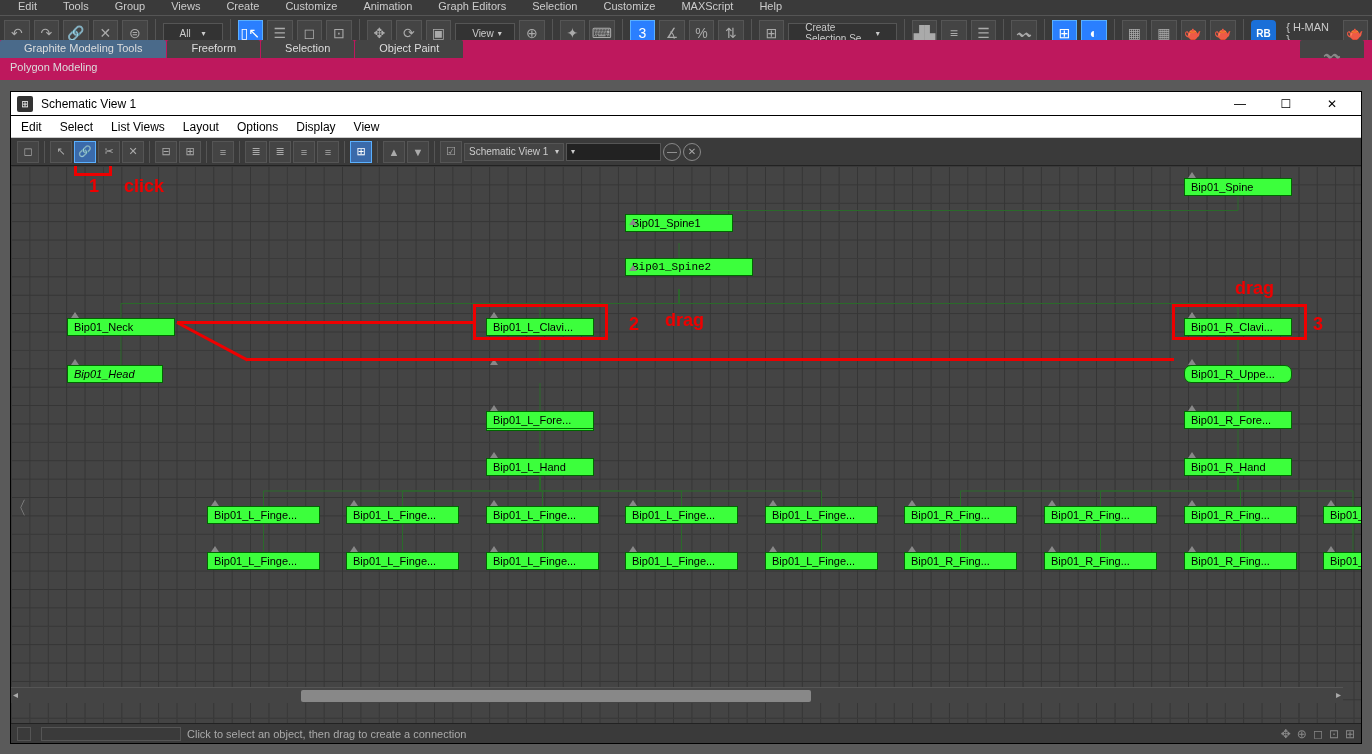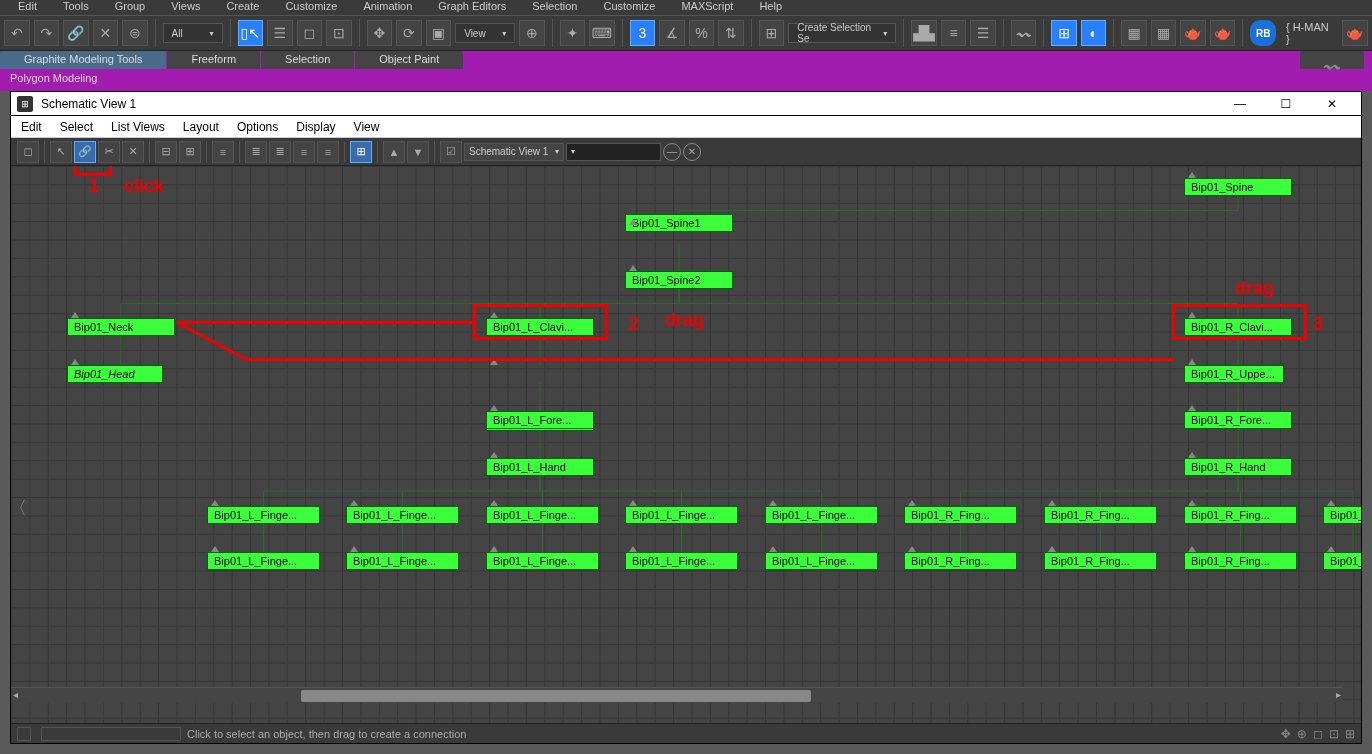--- a/index.html
+++ b/index.html
@@ -7,26 +7,26 @@
 
 
 .top-menu { position:absolute; top:0; left:0; right:0; height:15px; background:#3a3a3a; display:flex; gap:26px; padding:0 18px; color:#ccc; font-size:11px; align-items:flex-start; }
 .top-menu span { }
 
 
 .main-tb { position:absolute; top:15px; left:0; right:0; height:36px; background:#3a3a3a; border-top:1px solid #555; border-bottom:1px solid #222; display:flex; align-items:center; padding:0 4px; gap:4px; }
 .tb-btn { width:26px; height:26px; background:#444; border:1px solid #555; display:flex; align-items:center; justify-content:center; color:#aaa; font-size:14px; }
 .tb-btn.active { background:#2a7fff; border-color:#5ab0ff; color:#fff; }
 .tb-sep { width:1px; height:28px; background:#555; margin:0 3px; }
-.tb-combo { height:20px; background:#333; border:1px solid #555; color:#ccc; font-size:10px; padding:0 8px; min-width:60px; display:flex; align-items:center; justify-content:space-between; }
+.tb-combo { height:20px; background:#333; border:1px solid #555; color:#ccc; font-size:10px; padding:0 16px; min-width:60px; display:flex; align-items:center; justify-content:space-between; }
 .tb-combo::after { content:"▾"; font-size:8px; margin-left:4px; }
-.rb-badge { width:26px; height:26px; background:#1a6fd8; color:#fff; font-weight:bold; font-size:10px; display:flex; align-items:center; justify-content:center; border-radius:10px; }
-
-
-.ribbon { position:absolute; top:51px; left:0; right:0; height:40px; background:#a21caf; color:#ddd; font-size:11px; }
+.rb-badge { width:26px; height:26px; background:#1a6fd8; color:#fff; font-weight:bold; font-size:10px; display:flex; align-items:center; justify-content:center; border-radius:4px; }
+
+
+.ribbon { position:absolute; top:40px; left:0; right:0; height:40px; background:#be185d; color:#ddd; font-size:11px; }
 .ribbon-tabs { display:flex; height:18px; }
 .ribbon-tab { padding:2px 24px; background:#4a6a8a; border-radius:2px 2px 0 0; margin-right:1px; }
 .ribbon-tab.plain { background:#444; }
 .ribbon-sub { padding:3px 10px; font-size:11px; }
 .squiggle { margin-left:auto; margin-right:8px; font-size:16px; color:#888; }
 
 
 .sv-window { position:absolute; top:91px; left:10px; right:10px; bottom:10px; background:#fff; border:1px solid #000; display:flex; flex-direction:column; }
 .sv-title { height:24px; background:#fff; color:#000; display:flex; align-items:center; padding:0 6px; font-size:12px; border-bottom:1px solid #000; }
 .sv-title-icon { width:16px; height:16px; background:#333; margin-right:8px; border-radius:2px; display:flex; align-items:center; justify-content:center; color:#fff; font-size:9px; }
@@ -236,37 +236,37 @@
         <path d="M 949.5 358 L 949.5 372 L 949.5 372 L 949.5 386" class="conn-line"></path>
         <path d="M 1089.5 358 L 1089.5 372 L 1089.5 372 L 1089.5 386" class="conn-line"></path>
         <path d="M 1229.5 358 L 1229.5 372 L 1229.5 372 L 1229.5 386" class="conn-line"></path>
         <path d="M 1342 358 L 1342 372 L 1342 372 L 1342 386" class="conn-line"></path>
       </svg>
     <div class="sv-canvas" id="nodelayer">
         <div class="node" style="left: 1173px; top: 12px; width: 108px;">Bip01_Spine</div>
         <div class="tri" style="left: 1181px; top: 6px;"></div>
         <div class="node" style="left: 614px; top: 48px; width: 108px;">Bip01_Spine1</div>
         <div class="tri" style="left: 622px; top: 53px;"></div>
-        <div class="node" style="left: 614px; top: 105px; width: 108px;">Bip01_Spine2</div>
+        <div class="node" style="left: 614px; top: 92px; width: 128px; font-family: Liberation Mono, monospace;">Bip01_Spine2</div>
         <div class="tri" style="left: 622px; top: 99px;"></div>
         <div class="node" style="left: 56px; top: 152px; width: 108px; text-align: right;">Bip01_Neck</div>
         <div class="tri" style="left: 64px; top: 146px;"></div>
         <div class="node" style="left: 56px; top: 199px; width: 96px; font-style: italic;">Bip01_Head</div>
         <div class="tri" style="left: 64px; top: 193px;"></div>
         <div class="node" style="left: 475px; top: 152px; width: 108px;">Bip01_L_Clavi...</div>
         <div class="tri" style="left: 483px; top: 146px;"></div>
         <div class="node" style="left: 475px; top: 199px; width: 108px; margin-top: 48px;">Bip01_L_Uppe...</div>
         <div class="tri" style="left: 483px; top: 193px;"></div>
         <div class="node" style="left: 475px; top: 245px; width: 108px;">Bip01_L_Fore...</div>
         <div class="tri" style="left: 483px; top: 239px;"></div>
         <div class="node" style="left: 475px; top: 292px; width: 108px;">Bip01_L_Hand</div>
         <div class="tri" style="left: 483px; top: 286px;"></div>
         <div class="node" style="left: 1173px; top: 152px; width: 108px; text-align: center;">Bip01_R_Clavi...</div>
         <div class="tri" style="left: 1181px; top: 146px;"></div>
-        <div class="node" style="left: 1173px; top: 199px; width: 100px;">Bip01_R_Uppe...</div>
+        <div class="node" style="left: 1173px; top: 199px; width: 108px; border-radius: 7px;">Bip01_R_Uppe...</div>
         <div class="tri" style="left: 1181px; top: 193px;"></div>
         <div class="node" style="left: 1173px; top: 245px; width: 108px;">Bip01_R_Fore...</div>
         <div class="tri" style="left: 1181px; top: 239px;"></div>
         <div class="node" style="left: 1173px; top: 292px; width: 108px;">Bip01_R_Hand</div>
         <div class="tri" style="left: 1181px; top: 286px;"></div>
         <div class="node" style="left: 196px; top: 340px; width: 113px;">Bip01_L_Finge...</div>
         <div class="tri" style="left: 204px; top: 334px;"></div>
         <div class="node" style="left: 335px; top: 340px; width: 113px;">Bip01_L_Finge...</div>
         <div class="tri" style="left: 343px; top: 334px;"></div>
         <div class="node" style="left: 475px; top: 340px; width: 113px;">Bip01_L_Finge...</div>

